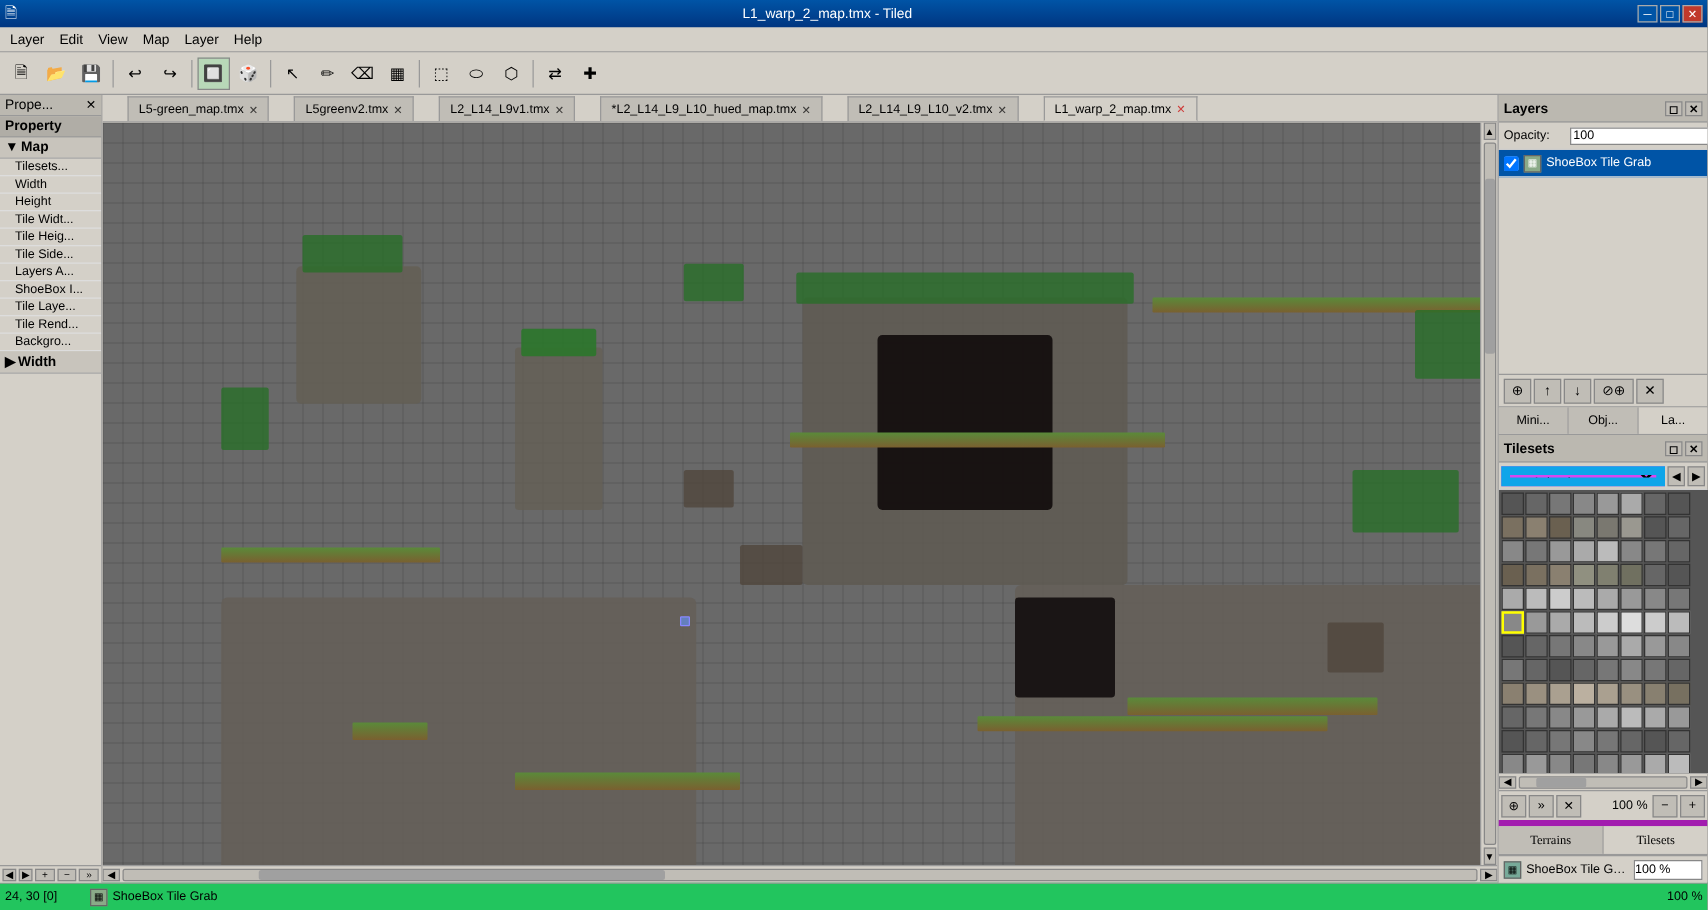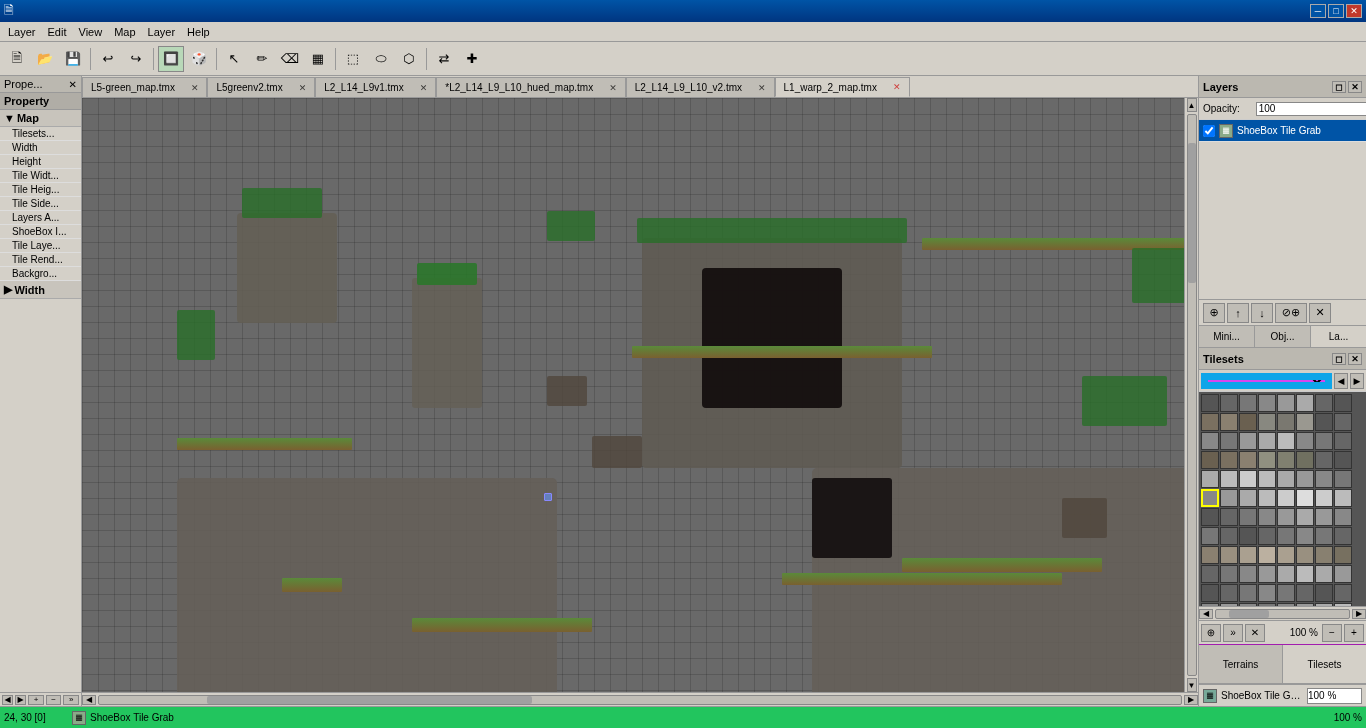--- a/index.html
+++ b/index.html
@@ -126,24 +126,25 @@
       overflow: hidden;
     }
     .tab {
       height: 20px;
       padding: 0 8px;
       background: #c0bdb6;
       border: 1px solid #999;
       border-bottom: none;
       display: flex;
       align-items: center;
-      gap: 16px;
+      gap: 4px;
       cursor: pointer;
       font-size: 10px;
       white-space: nowrap;
+      margin-left: 20px;
     }
     .tab.active { background: #d4d0c8; border-bottom: 1px solid #d4d0c8; }
     .tab .tab-close { font-size: 9px; cursor: pointer; opacity: 0.7; }
     #map-canvas {
       flex: 1;
       background: #787878;
       overflow: hidden;
       position: relative;
       cursor: crosshair;
     }
@@ -317,24 +318,25 @@
       display: flex;
       align-items: center;
       padding: 0 2px;
       gap: 2px;
       border-top: 1px solid #999;
     }
     .tileset-ctrl-btn { width: 20px; height: 18px; background: #c0bdb6; border: 1px solid #888; font-size: 10px; cursor: pointer; display: flex; align-items: center; justify-content: center; }
 
     
     #bottom-tabs {
-      height: 40px;
-      display: flex;
-      border-top: 1px solid #a21caf;
-      border-bottom: 1px solid #999;
+      height: 28px;
+      display: flex;
+      border-top: 5px solid #a21caf;
+      border-bottom: 1px solid #999;
+      font-family: Liberation Serif, serif;
     }
     .bottom-tab { flex: 1; display: flex; align-items: center; justify-content: center; font-size: 10px; cursor: pointer; background: #c0bdb6; border-right: 1px solid #999; }
     .bottom-tab.active { background: #d4d0c8; }
     .bottom-tab:last-child { border-right: none; }
 
     #bottom-status {
       height: 22px;
       display: flex;
       align-items: center;
       padding: 0 4px;
@@ -371,20 +373,21 @@
       overflow: hidden;
     }
   </style>
 </head>
 <body>
 
 <div id="title-bar">
   <div style="display:flex;align-items:center;gap:4px;">
     <span style="font-size:12px;">🗎</span>
   </div>
+  <div class="title">L1_warp_2_map.tmx - Tiled</div>
   <div class="win-controls">
     <div class="win-btn">─</div>
     <div class="win-btn">□</div>
     <div class="win-btn close">✕</div>
   </div>
 </div>
 
 <div id="menu-bar">
   <div class="menu-item">Layer</div>
   <div class="menu-item">Edit</div>

